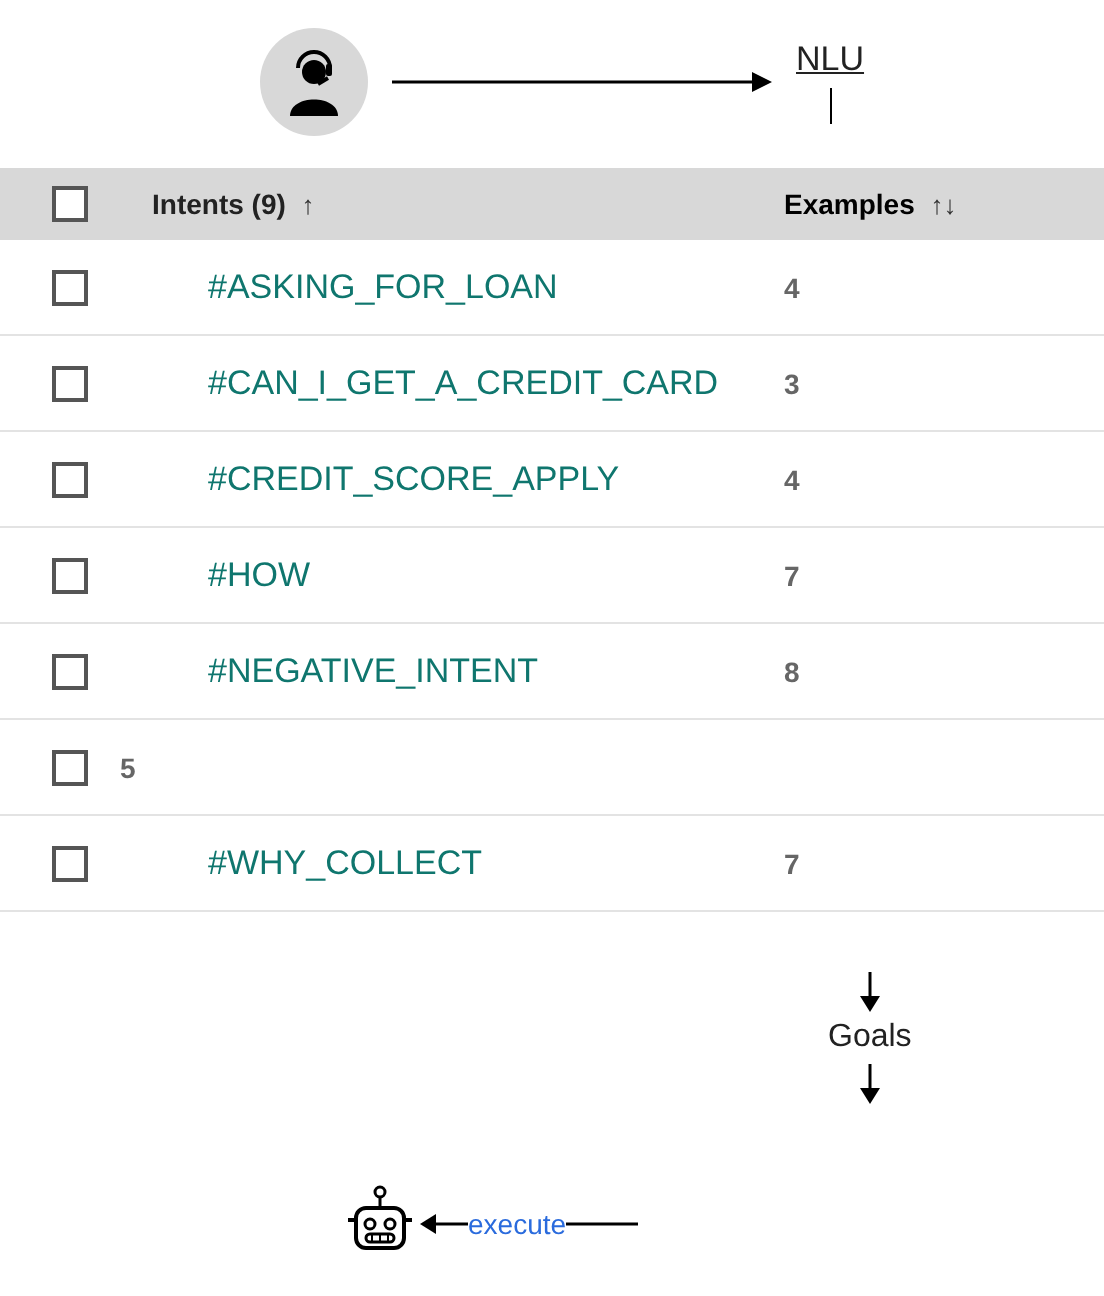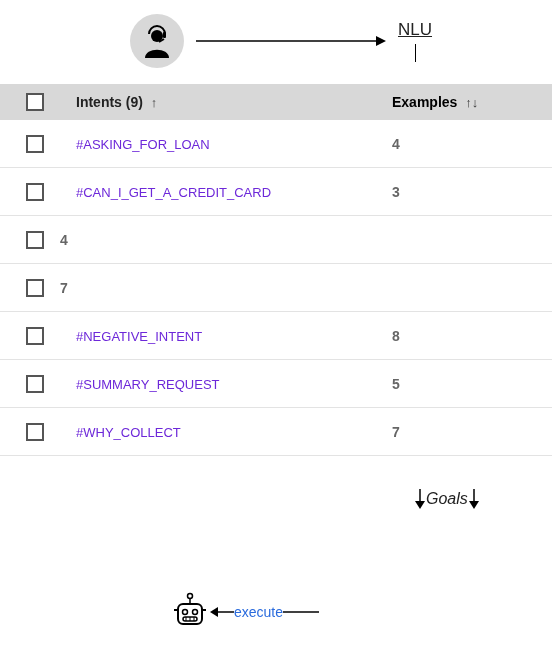--- a/index.html
+++ b/index.html
@@ -72,39 +72,39 @@
   }
   .sort-ico { font-size: 13px; margin-left: 4px; color: #333; }
   .data-row {
     display: flex;
     align-items: center;
     height: 48px;
     padding: 0 10px;
     border-bottom: 1px solid #e3e3e3;
   }
   .data-row .intent-col a {
-    color: #6d28d9;
+    color: #0f766e;
     text-decoration: none;
-    font-size: 13px;
+    font-size: 17px;
+    margin-left: 28px;
   }
   .data-row .ex-col {
     color: #666;
     font-weight: 600;
     font-size: 14px;
   }
   .hdr-row .ex-col { color: #000; }
 
   .flow-col {
     display: flex;
-    flex-direction: row;
+    flex-direction: column;
     align-items: center;
     position: absolute;
     left: 414px;
     top: 486px;
-    font-style: italic;
   }
   .flow-col .lbl {
     font-size: 16px;
     margin: 4px 0;
   }
   .bottom-row {
     position: absolute;
     top: 592px;
     left: 170px;
     display: flex;
@@ -164,40 +164,41 @@
         <div class="cbx-col">
           <span class="cbx"></span>
         </div>
         <div class="intent-col"><a href="#">#CAN_I_GET_A_CREDIT_CARD</a></div>
         <div class="ex-col">3</div>
       </div>
       <div class="data-row">
         <div class="cbx-col">
           <span class="cbx"></span>
         </div>
+        <div class="intent-col"><a href="#">#CREDIT_SCORE_APPLY</a></div>
         <div class="ex-col">4</div>
       </div>
       <div class="data-row">
         <div class="cbx-col">
           <span class="cbx"></span>
         </div>
+        <div class="intent-col"><a href="#">#HOW</a></div>
         <div class="ex-col">7</div>
       </div>
       <div class="data-row">
         <div class="cbx-col">
           <span class="cbx"></span>
         </div>
         <div class="intent-col"><a href="#">#NEGATIVE_INTENT</a></div>
         <div class="ex-col">8</div>
       </div>
       <div class="data-row">
         <div class="cbx-col">
           <span class="cbx"></span>
         </div>
-        <div class="intent-col"><a href="#">#SUMMARY_REQUEST</a></div>
         <div class="ex-col">5</div>
       </div>
       <div class="data-row">
         <div class="cbx-col">
           <span class="cbx"></span>
         </div>
         <div class="intent-col"><a href="#">#WHY_COLLECT</a></div>
         <div class="ex-col">7</div>
       </div>
     </div>

